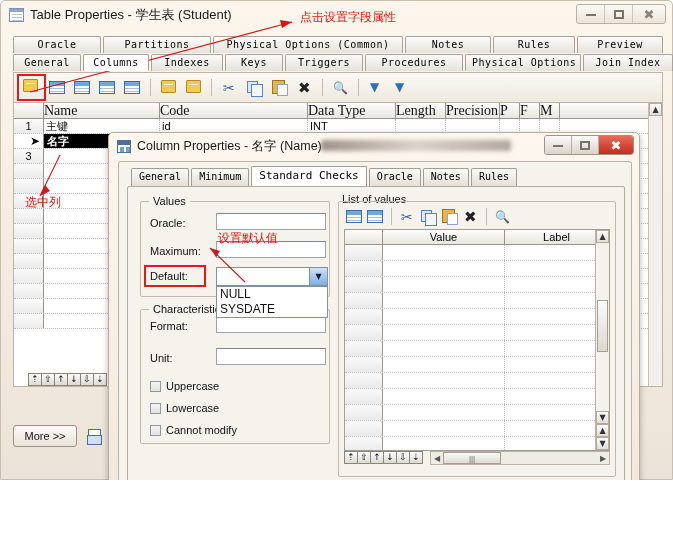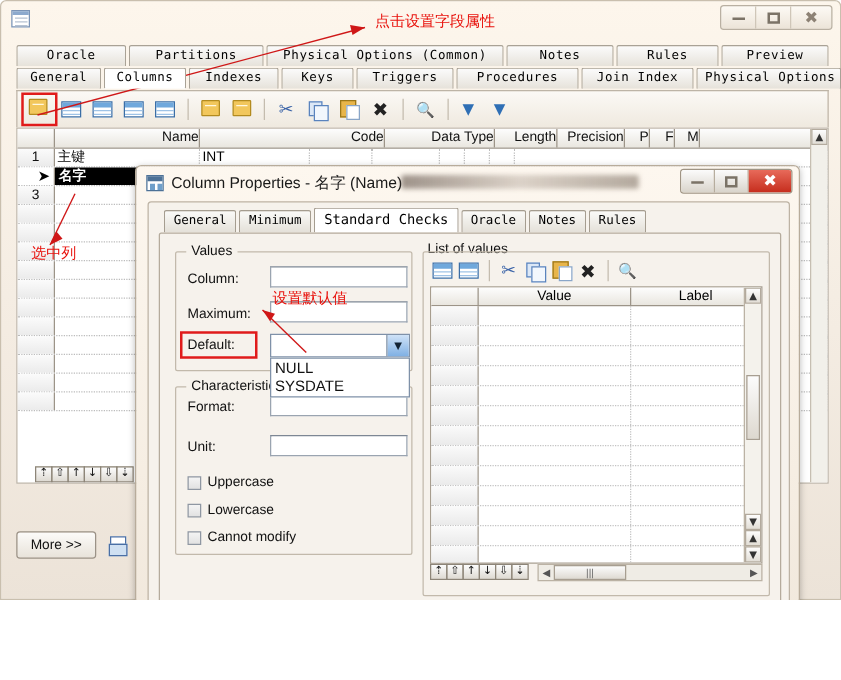--- a/index.html
+++ b/index.html
@@ -84,22 +84,22 @@
   }
 
   
   #outer-grid{
     position:absolute;left:12px;top:101px;width:650px;height:285px;
     background:#fff;border:1px solid #bdb4a6;
     overflow:hidden;
   }
   #grid-head{display:flex;height:16px;background:linear-gradient(180deg,#fdfdfd,#e9e6df);
     border-bottom:1px solid #9c9488;}
-  .gh{border-right:1px solid #9c9488;text-align:right;line-height:15px;font-size:11px;
-      font-family:Liberation Sans, sans-serif;color:#111;overflow:hidden;white-space:nowrap;}
+  .gh{border-right:1px solid #9c9488;text-align:left;line-height:15px;font-size:14px;
+      font-family:Liberation Serif, serif;color:#111;overflow:hidden;white-space:nowrap;}
   .grow{display:flex;height:15px;border-bottom:1px dotted #bcbcbc;}
   .gc{border-right:1px dotted #bcbcbc;font-size:11px;line-height:14px;padding-left:2px;overflow:hidden;white-space:nowrap;}
   .gc.idx{background:linear-gradient(180deg,#fbfbfb,#ebebeb);border-right:1px solid #9c9488;
     text-align:center;padding-left:0;color:#111;}
   .grow.sel .gc.name{background:#000;color:#fff;font-weight:bold;padding-left:3px;}
   .grow.sel .gc.idx{background:#fff;position:relative;}
   .arrow-mark{position:absolute;left:16px;top:1px;color:#000;font-size:12px;line-height:12px;font-family:"DejaVu Sans",sans-serif;}
 
   
   #grid-nav{position:absolute;left:14px;bottom:0px;display:flex;background:#efece5;}
@@ -204,20 +204,21 @@
     background:linear-gradient(180deg,#f6fbff,#d9ecfb);}
   .dbtn.disabled{color:#a5a09a;border-color:#bdb6ac;}
 </style>
 </head>
 <body>
 
 <div id="outer-window">
 
   <div id="outer-titlebar">
     <span class="win-ico"></span>
+    <span id="outer-title">Table Properties - 学生表 (Student)</span>
     <div class="winbtns">
       <div class="winbtn">
           <span class="wb-min"></span>
         </div>
       <div class="winbtn">
           <span class="wb-max"></span>
         </div>
       <div class="winbtn">
           <span class="wb-close">✖</span>
         </div>
@@ -233,22 +234,22 @@
       <div class="otab" style="width:82px">Rules</div>
       <div class="otab" style="width:86px">Preview</div>
     </div>
     <div class="tabrow row2">
       <div class="otab" style="width:68px">General</div>
       <div class="otab active" style="width:66px">Columns</div>
       <div class="otab" style="width:72px">Indexes</div>
       <div class="otab" style="width:58px">Keys</div>
       <div class="otab" style="width:78px">Triggers</div>
       <div class="otab" style="width:98px">Procedures</div>
+      <div class="otab" style="width:116px">Physical Options</div>
       <div class="otab" style="width:90px">Join Index</div>
-      <div class="otab" style="width:116px">Physical Options</div>
     </div>
   </div>
 
   <div id="outer-toolbar">
     <div class="tbi" id="tb-first">
         <span class="yellow-ico"></span>
       </div>
     <div class="tbi">
         <span class="grid-ico"></span>
       </div>
@@ -304,20 +305,21 @@
       <div class="gh" style="width:54px">Precision</div>
       <div class="gh" style="width:20px">P</div>
       <div class="gh" style="width:20px">F</div>
       <div class="gh" style="width:20px">M</div>
       <div class="gh" style="flex:1"></div>
     </div>
 
     <div class="grow">
       <div class="gc idx" style="width:30px">1</div>
       <div class="gc name" style="width:116px">主键</div>
+      <div class="gc" style="width:148px">id</div>
       <div class="gc" style="width:88px">INT</div>
       <div class="gc" style="width:50px"></div>
       <div class="gc" style="width:54px"></div>
       <div class="gc" style="width:20px"></div>
       <div class="gc" style="width:20px"></div>
       <div class="gc" style="width:20px"></div>
       <div class="gc" style="flex:1"></div>
     </div>
 
     <div class="grow sel">
@@ -528,21 +530,21 @@
       <div class="dtab">Oracle</div>
       <div class="dtab">Notes</div>
       <div class="dtab">Rules</div>
     </div>
 
     <div id="dlg-page">
 
       <div class="grp" style="left:12px;top:14px;width:190px;height:96px;">
         <span class="glabel">Values</span>
       </div>
-      <span class="fld-label" style="left:22px;top:30px;">Column:</span>
+      <span class="fld-label" style="left:22px;top:30px;">Oracle:</span>
       <input class="inp" style="left: 88px; top: 26px; width: 110px;">
       <span class="fld-label" style="left:22px;top:58px;">Maximum:</span>
       <input class="inp" style="left: 88px; top: 54px; width: 110px;">
 
       <div style="position:absolute;left:16px;top:78px;width:62px;height:22px;border:2px solid #e01b1b;"></div>
       <span class="fld-label" style="left:22px;top:83px;">Default:</span>
       <div class="combo" style="left:88px;top:80px;width:112px;">
         <span class="cv"></span>
         <span class="cbtn">▼</span>
       </div>

